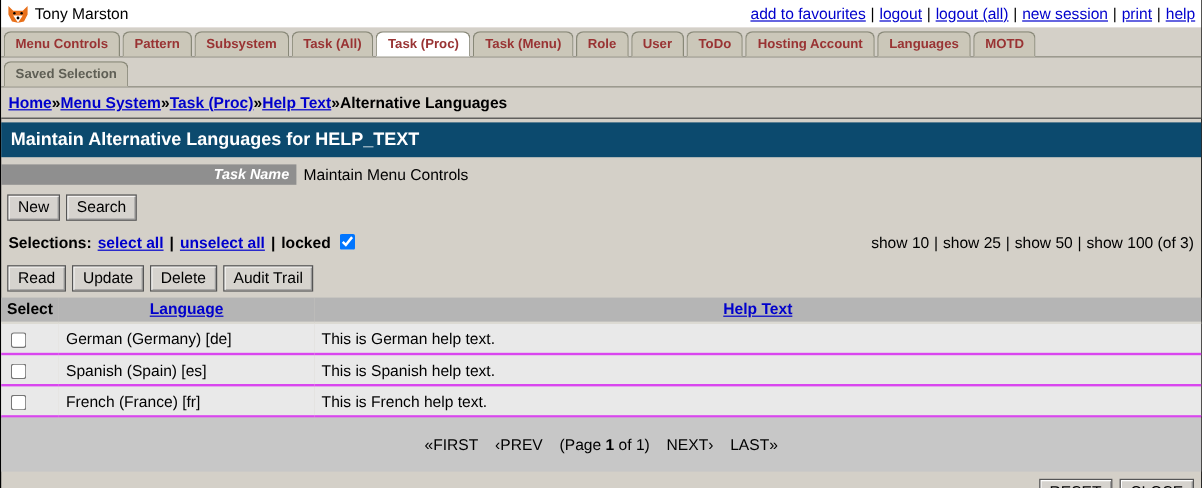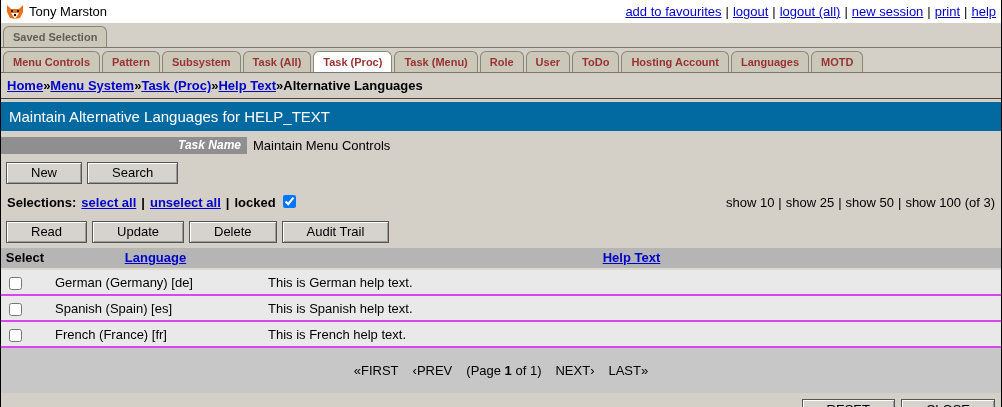--- a/index.html
+++ b/index.html
@@ -25,33 +25,33 @@
   .tab { background:#cbc7b9; border:1px solid #888878; border-bottom:none; border-radius:6px 6px 0 0;
          padding:4px 9px; font-size:11px; font-weight:bold; color:#993333; cursor:pointer; white-space:nowrap; }
   .tab.active { background:#ffffff; }
   .tab.tab2 { color:#5f5f55; }
 
   
   .breadcrumb { padding:5px 6px; font-weight:bold; border-bottom:1px solid #444; background:#d4d0c8; }
   .bc-sep, .bc-current { color:#000; }
 
   
-  .title-bar { margin-top:3px; background:#0369a1; color:#fff; font-size:15px; font-weight:normal; padding:6px 8px; }
+  .title-bar { margin-top:3px; background:#0c4a6e; color:#fff; font-size:15px; font-weight:bold; padding:6px 8px; }
 
   
   .detail-rows { margin:6px 0 2px; }
   .detail-row { display:flex; align-items:center; margin-bottom:2px; }
   .detail-label { width:240px; background:#8f8f8f; color:#fff; font-size:12px; font-weight:bold; font-style:italic;
                   text-align:right; padding:1px 6px 2px 0; }
   .detail-value { padding-left:6px; }
 
   
   .toolbar { display:flex; gap:5px; padding:6px 5px 5px; }
   .btn { font-family:inherit; font-size:13px; color:#000; background:#d6d3ce; border:1px solid #555;
-         padding:2px 24px 3px; box-shadow:inset 1px 1px 0 #fff, inset -1px -1px 0 #9a9a9a; cursor:pointer; }
+         padding:2px 8px 3px; box-shadow:inset 1px 1px 0 #fff, inset -1px -1px 0 #9a9a9a; cursor:pointer; }
 
   
   .selections-row { display:flex; align-items:center; padding:6px 6px 5px; }
   .sel-left { font-weight:bold; display:flex; gap:5px; }
   .show-options { margin-left:auto; font-weight:normal; }
   .show-options .pipe { margin:0 4px; }
   .show-opt { cursor:pointer; }
   input[type=checkbox] { width:13px; height:13px; margin:0 2px; vertical-align:middle; }
 
   
@@ -82,35 +82,35 @@
         <circle cx="6" cy="7" r="1" fill="#000"></circle>
         <circle cx="12" cy="7" r="1" fill="#000"></circle>
         <circle cx="9" cy="11" r="1.2" fill="#000"></circle>
       </svg>
     </span>
     <span class="user-name">Tony Marston</span>
     <span class="header-links"><a href="#">add to favourites</a><span class="pipe">|</span><a href="#">logout</a><span class="pipe">|</span><a href="#">logout (all)</a><span class="pipe">|</span><a href="#">new session</a><span class="pipe">|</span><a href="#">print</a><span class="pipe">|</span><a href="#">help</a></span>
   </div>
 
   <div class="tabrow">
-      <span class="tab tab2">Saved Selection</span>
-    </div>
-  <div class="tabrow">
       <span class="tab">Menu Controls</span>
       <span class="tab">Pattern</span>
       <span class="tab">Subsystem</span>
       <span class="tab">Task (All)</span>
       <span class="tab active">Task (Proc)</span>
       <span class="tab">Task (Menu)</span>
       <span class="tab">Role</span>
       <span class="tab">User</span>
       <span class="tab">ToDo</span>
       <span class="tab">Hosting Account</span>
       <span class="tab">Languages</span>
       <span class="tab">MOTD</span>
+    </div>
+  <div class="tabrow">
+      <span class="tab tab2">Saved Selection</span>
     </div>
 
   <div class="breadcrumb"><a href="#">Home</a><span class="bc-sep">»</span><a href="#">Menu System</a><span class="bc-sep">»</span><a href="#">Task (Proc)</a><span class="bc-sep">»</span><a href="#">Help Text</a><span class="bc-sep">»</span><span class="bc-current">Alternative Languages</span></div>
 
   <div class="title-bar">Maintain Alternative Languages for HELP_TEXT</div>
 
   <div class="detail-rows">
       <div class="detail-row">
         <span class="detail-label">Task Name</span>
         <span class="detail-value">Maintain Menu Controls</span>

